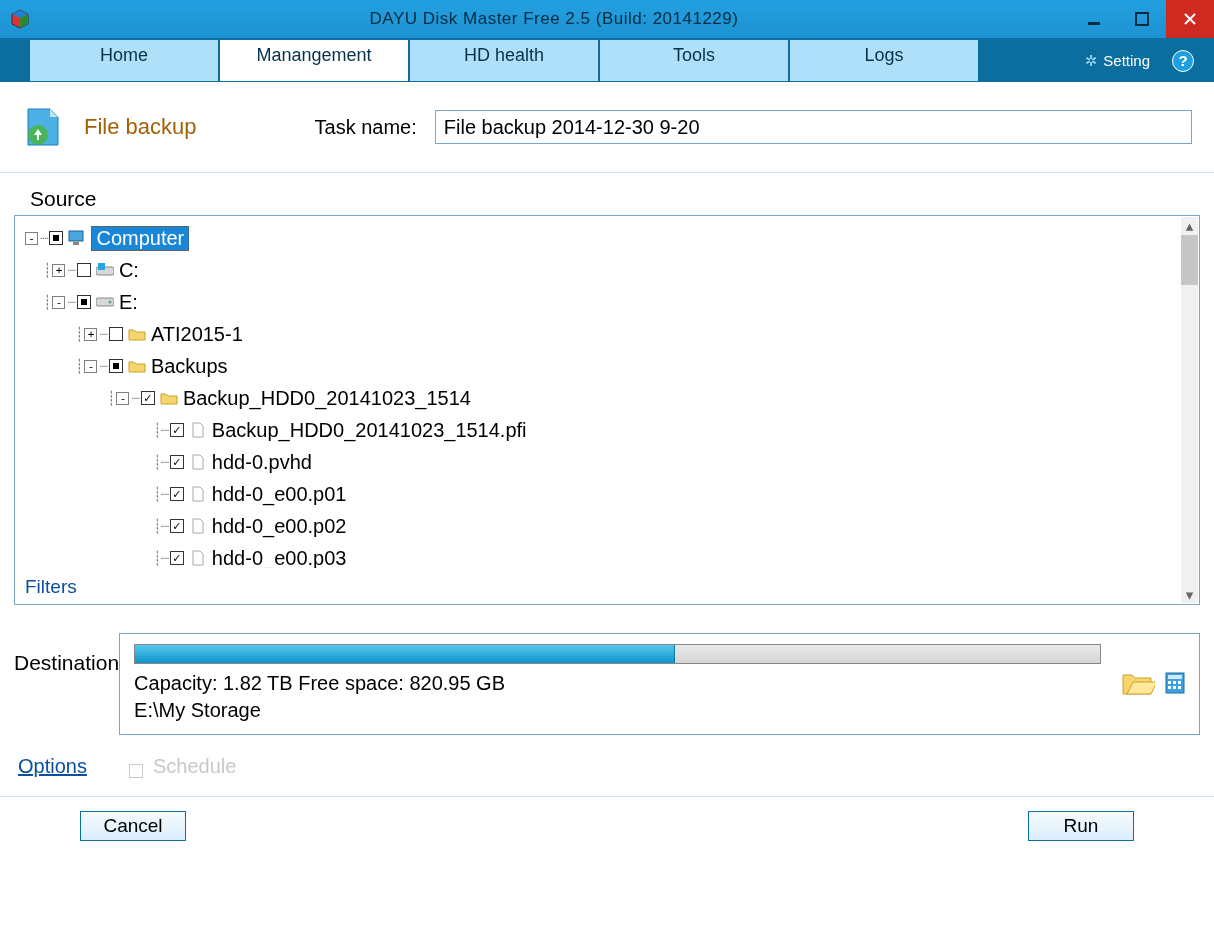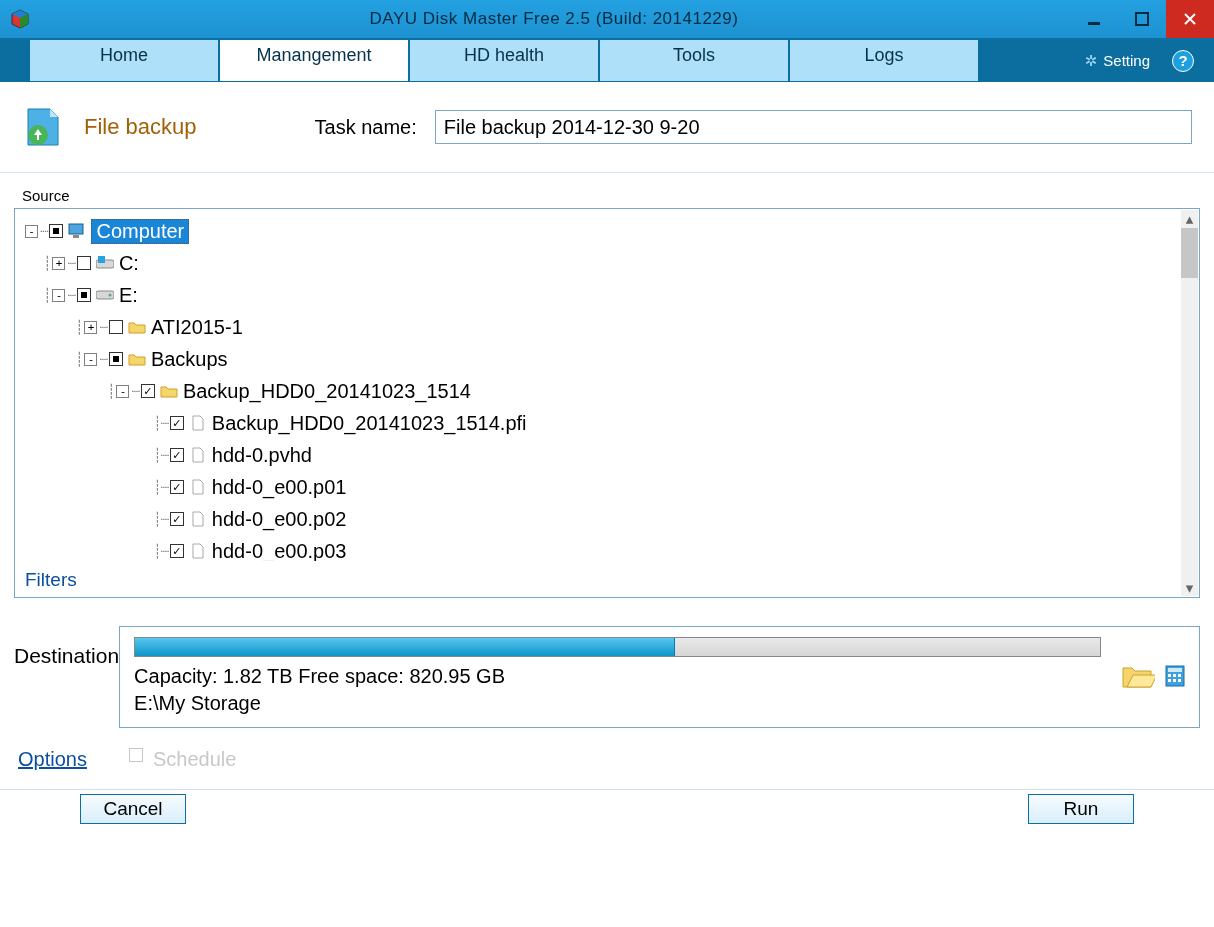--- a/index.html
+++ b/index.html
@@ -21,21 +21,21 @@
   .gear{color:#9fd7f2}
   .help{width:22px;height:22px;border-radius:50%;background:#1ea0e0;color:#fff;display:flex;align-items:center;justify-content:center;font-weight:bold;border:1px solid #fff;cursor:pointer}
   
   .content{padding:0 14px 14px 14px}
   .header-row{display:flex;align-items:center;height:90px;gap:18px;padding:0 8px}
   .fb-icon{width:44px;height:44px;flex:0 0 44px}
   .fb-label{font-size:22px;color:#a16207}
   .tn-label{font-size:20px;margin-left:100px}
   .task-input{flex:1;height:34px;border:1px solid #7aa6c9;padding:2px 8px;font-size:20px}
   .hr{border-top:1px solid #d0e1ef;margin:0 -14px}
-  .section-label{font-size:15px;margin:14px 0 4px 8px}
+  .section-label{font-size:21px;margin:14px 0 4px 16px}
   
   .tree-box{border:1px solid #7aa6c9;height:390px;position:relative}
   .tree-scroll{position:absolute;inset:0 18px 36px 0;overflow:hidden;padding:6px 0 0 8px}
   .scrollbar{position:absolute;top:1px;right:1px;bottom:1px;width:17px;background:#f0f0f0}
   .scroll-thumb{position:absolute;top:18px;width:100%;height:50px;background:#c6c6c6}
   .scroll-arrow{position:absolute;width:100%;height:17px;display:flex;align-items:center;justify-content:center;color:#666;cursor:pointer}
   .scroll-arrow.up{top:0}.scroll-arrow.down{bottom:0}
   .filters{position:absolute;left:10px;bottom:6px;color:#0b4fa0;font-size:19px;cursor:pointer}
   .tree-row{display:flex;align-items:center;height:32px;font-size:20px;white-space:nowrap}
   .dots{color:#808080;font-family:monospace;letter-spacing:-1px;font-size:14px}
@@ -51,23 +51,23 @@
   .dest-box{flex:1;border:1px solid #7aa6c9;padding:10px 14px;display:flex;align-items:center;gap:20px}
   .dest-main{flex:1}
   .progress{height:20px;border:1px solid #888;background:linear-gradient(#e9e9e9,#d6d6d6);position:relative;margin-bottom:6px}
   .progress-fill{position:absolute;top:0;left:0;bottom:0;background:linear-gradient(#56c7ef,#0e95c9);border-right:1px solid #0a7aa8}
   .dest-text{font-size:20px;line-height:1.35}
   .dest-icons{display:flex;flex-direction:row;gap:10px;align-items:center}
   .folder-btn,.calc-btn{cursor:pointer}
   
   .opts-row{display:flex;align-items:center;gap:40px;margin:20px 0 0 4px;font-size:20px}
   .link{color:#0b4fa0;text-decoration:underline;cursor:pointer}
-  .sched{color:#c8c8c8;display:flex;align-items:flex-start;gap:6px}
+  .sched{color:#c8c8c8;display:flex;align-items:flex-end;gap:6px}
   .sched .cb{border-color:#c8c8c8}
-  .btn-row{border-top:1px solid #d0e1ef;margin:18px -14px 0;padding:4px 80px 0;display:flex;justify-content:space-between}
+  .btn-row{border-top:1px solid #d0e1ef;margin:18px -14px 0;padding:14px 80px 0;display:flex;justify-content:space-between}
   .btn{width:106px;height:30px;border:1px solid #0b6fa3;background:linear-gradient(#f6fbfe,#d9eefb);font-size:19px;cursor:pointer;display:flex;align-items:center;justify-content:center}
 </style>
 </head>
 <body>
 
 <div class="titlebar">
   <span class="app-icon">
     <svg viewBox="0 0 20 20">
         <polygon points="10,1 18,5 18,15 10,19 2,15 2,5" fill="#d33" stroke="#333"></polygon>
         <polygon points="10,1 18,5 10,9 2,5" fill="#2080d0"></polygon>

